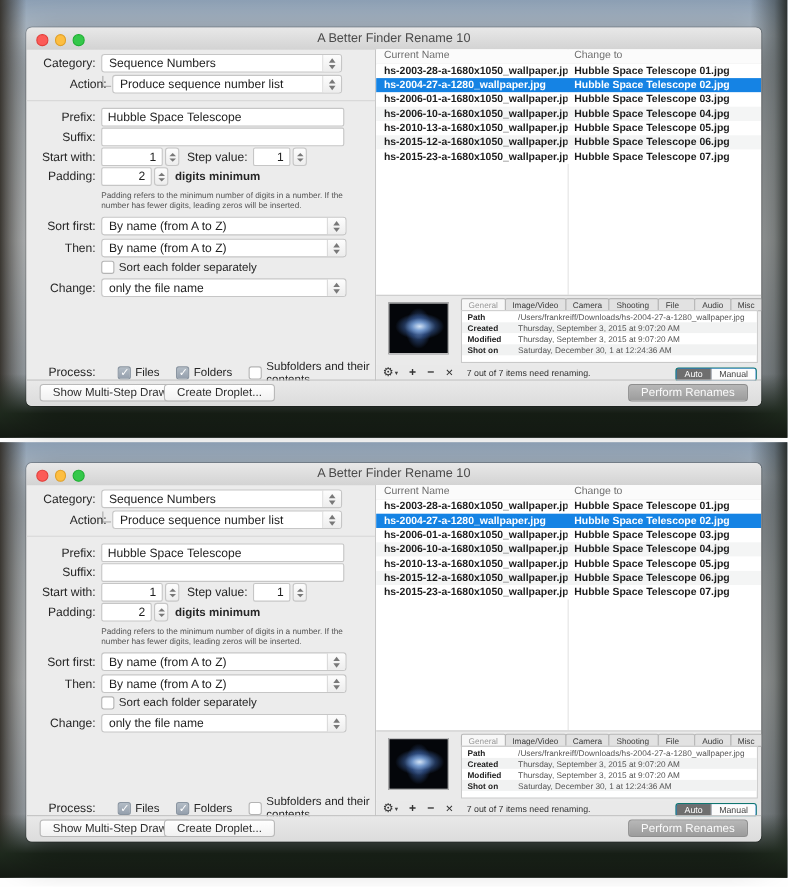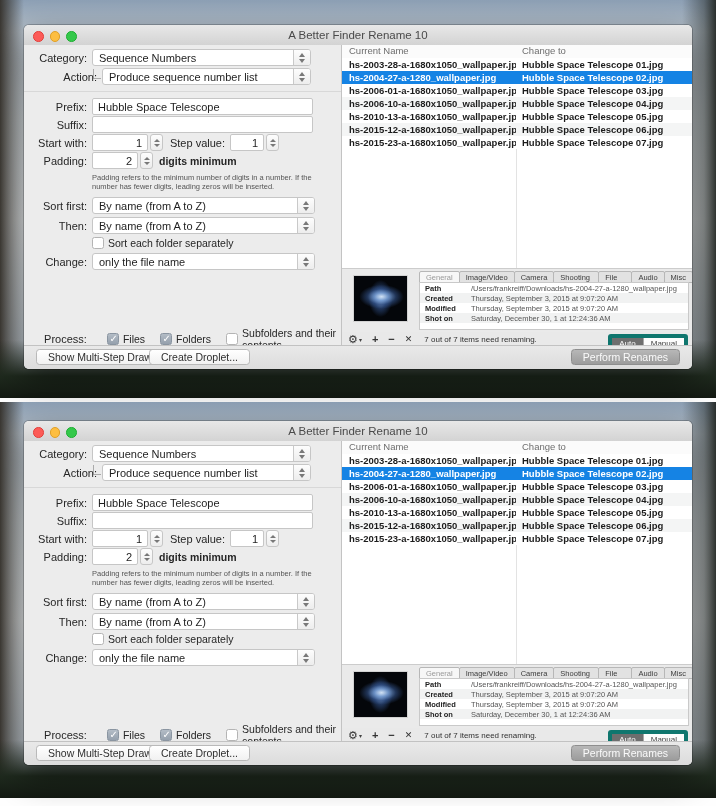--- a/index.html
+++ b/index.html
@@ -95,21 +95,21 @@
   .mvalue{color:#555;white-space:nowrap;overflow:hidden;}
   
   .rtoolbar{position:absolute;left:0;right:0;bottom:0;height:14px;background:#e9e9e9;
     display:flex;align-items:center;font-size:8px;color:#2c2c2c;}
   .tool{display:flex;align-items:center;margin-left:10px;color:#333;}
   .gear{font-size:11px;line-height:11px;margin-left:6px;}
   .caret{font-size:6px;margin-left:1px;color:#444;}
   .pm{font-size:11px;font-weight:bold;line-height:11px;}
   .xx{font-size:9px;line-height:11px;}
   .status{margin-left:12px;color:#303030;}
-  .segmented{position:absolute;right:4px;top:1.5px;display:flex;height:11px;border:4px solid #0f766e;
+  .segmented{position:absolute;right:4px;top:1.5px;display:flex;height:11px;border:1px solid #0f766e;
     border-radius:3px;overflow:hidden;background:#3b82f6;}
   .seg{padding:0 7px;font-size:8px;line-height:11px;color:#444;background:#fcfcfc;border-right:1px solid #a8a8a8;}
   .seg:last-child{border-right:none;}
   .seg.selected{background:var(--segment-dark,#6e6e6e);color:#fff;}
   
   .footer{position:absolute;left:0;right:0;bottom:0;height:23px;
     background:linear-gradient(#e9e9e9,#dcdcdc);border-top:1px solid #c2c2c2;}
   .btn{position:absolute;top:3px;height:16px;box-sizing:border-box;border:1px solid #b9b9b9;border-radius:3.5px;
     background:linear-gradient(#ffffff,#f1f1f1);font-size:10.5px;line-height:14px;color:#2f2f2f;
     padding:0 11px;text-align:center;}

